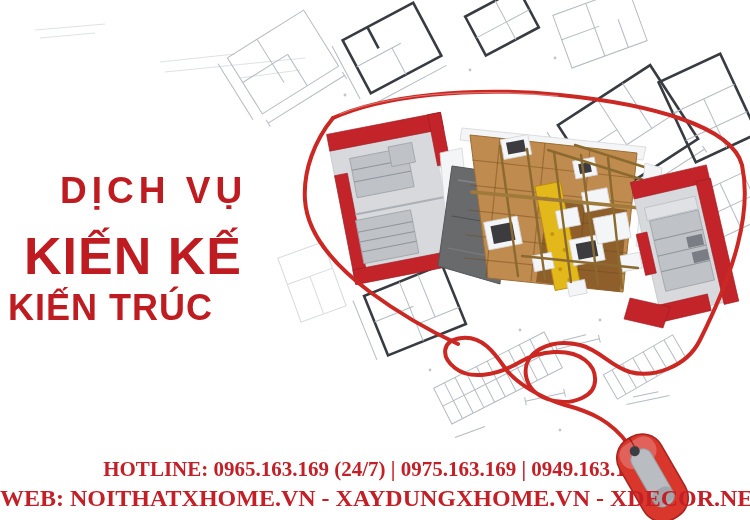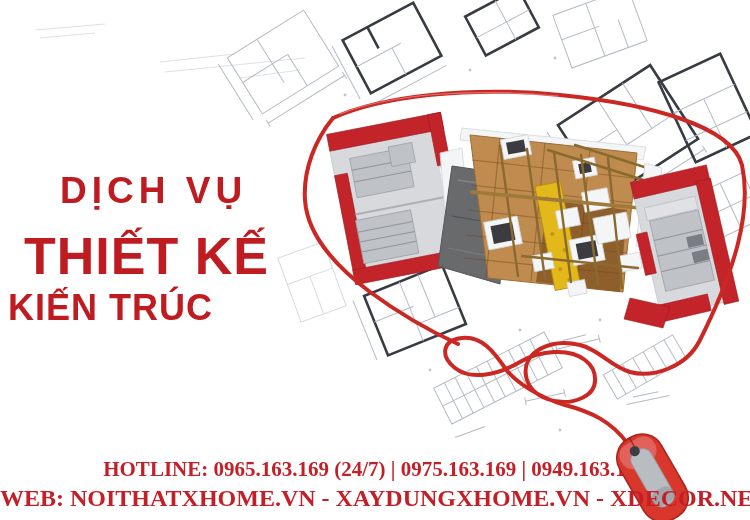--- a/index.html
+++ b/index.html
@@ -322,21 +322,21 @@
       C 592,412 612,422 628,444"></path>
     <path class="cable" d="M 333,118
       C 315,140 303,170 305,200
       C 307,232 330,262 370,292
       C 400,314 432,332 458,344"></path>
     <path class="cable-hi" d="M 340,114 C 390,94 470,88 558,96"></path>
   </g>
 </svg>
 
 <div class="headline" id="hl1">DỊCH VỤ</div>
-<div class="headline" id="hl2">THIẾT KẾ</div>
+<div class="headline" id="hl2">KIẾN KẾ</div>
 <div class="headline" id="hl3">KIẾN TRÚC</div>
 
 <div class="footline" id="foot1">HOTLINE: 0965.163.169 (24/7) | 0975.163.169 | 0949.163.169</div>
 
 <svg class="layer mouse-layer" width="750" height="520" viewBox="0 0 750 520">
   <g transform="translate(652,477) rotate(-30)">
     <rect x="-24" y="-45" width="48" height="92" rx="22" fill="var(--mouse-red,#d9372c)" stroke="var(--mouse-dark-red,#a8241c)" stroke-width="1.6"></rect>
     <rect x="-19" y="-41" width="38" height="26" rx="12" fill="rgba(255,255,255,.22)"></rect>
     <rect x="-11" y="-30" width="22" height="62" rx="9" fill="#b9bdc2" stroke="#989da3" stroke-width="1"></rect>
     <line x1="0" y1="-45" x2="0" y2="-30" stroke="rgba(120,20,15,.7)" stroke-width="1.4"></line>

